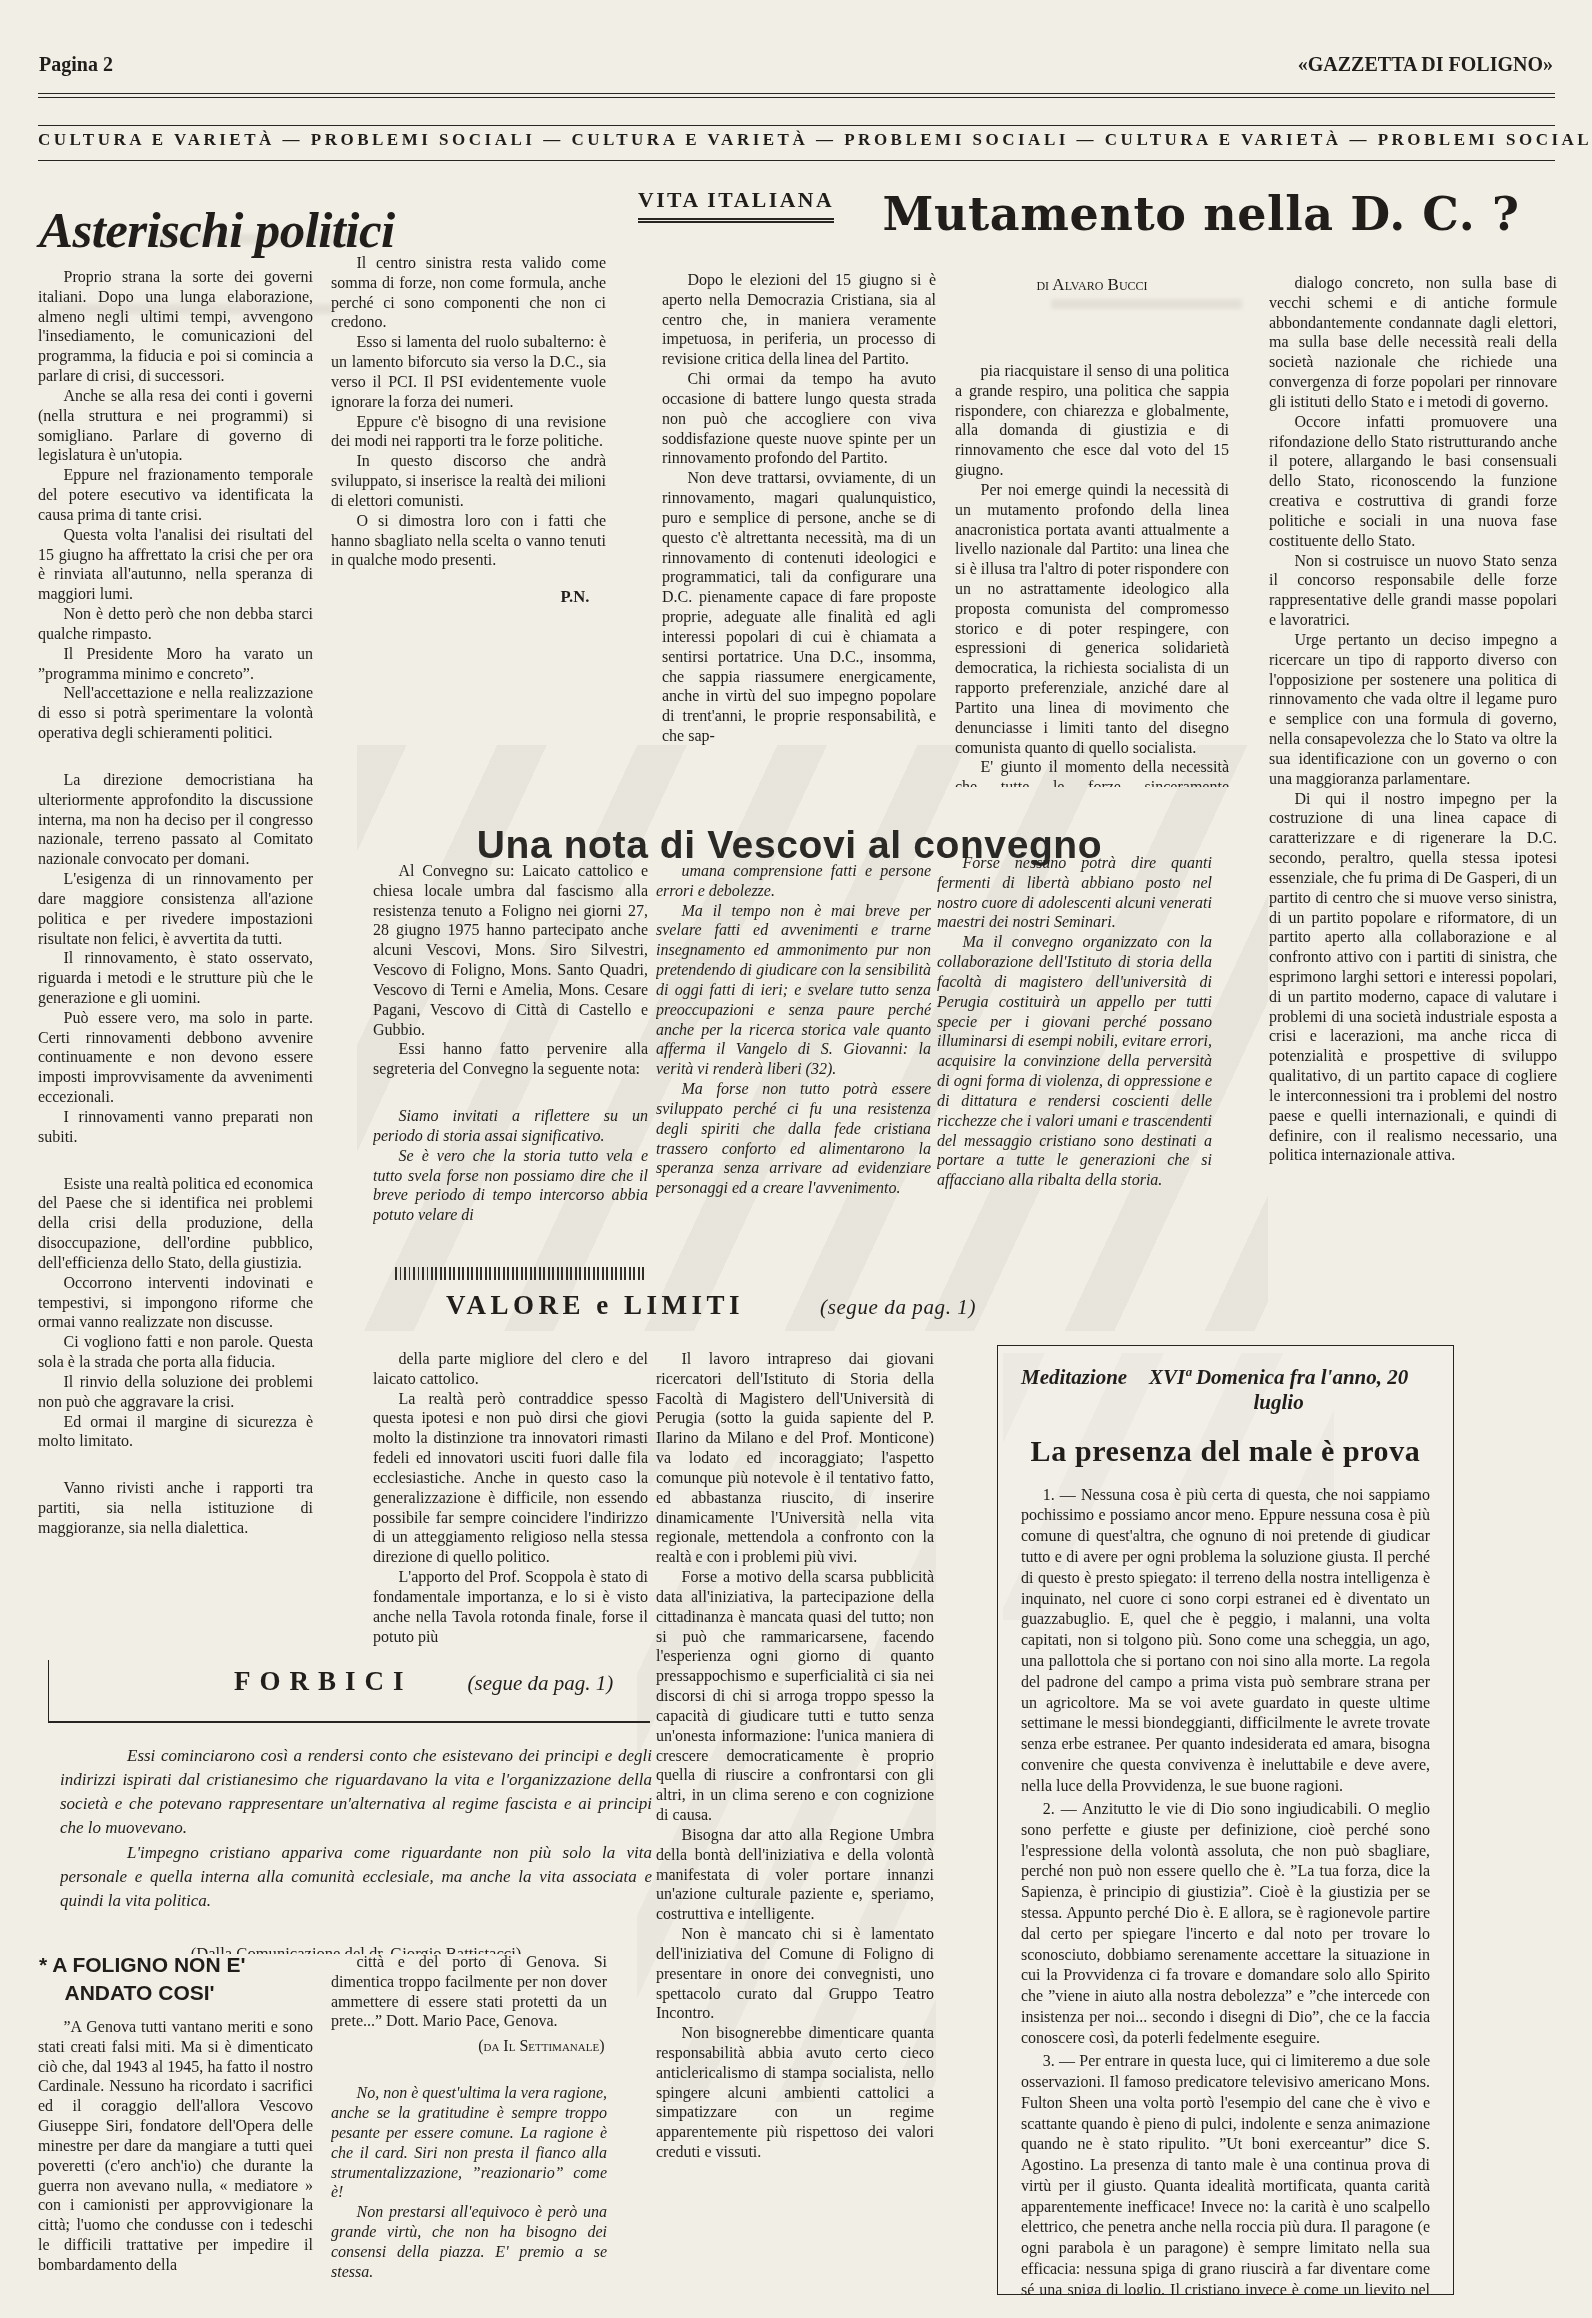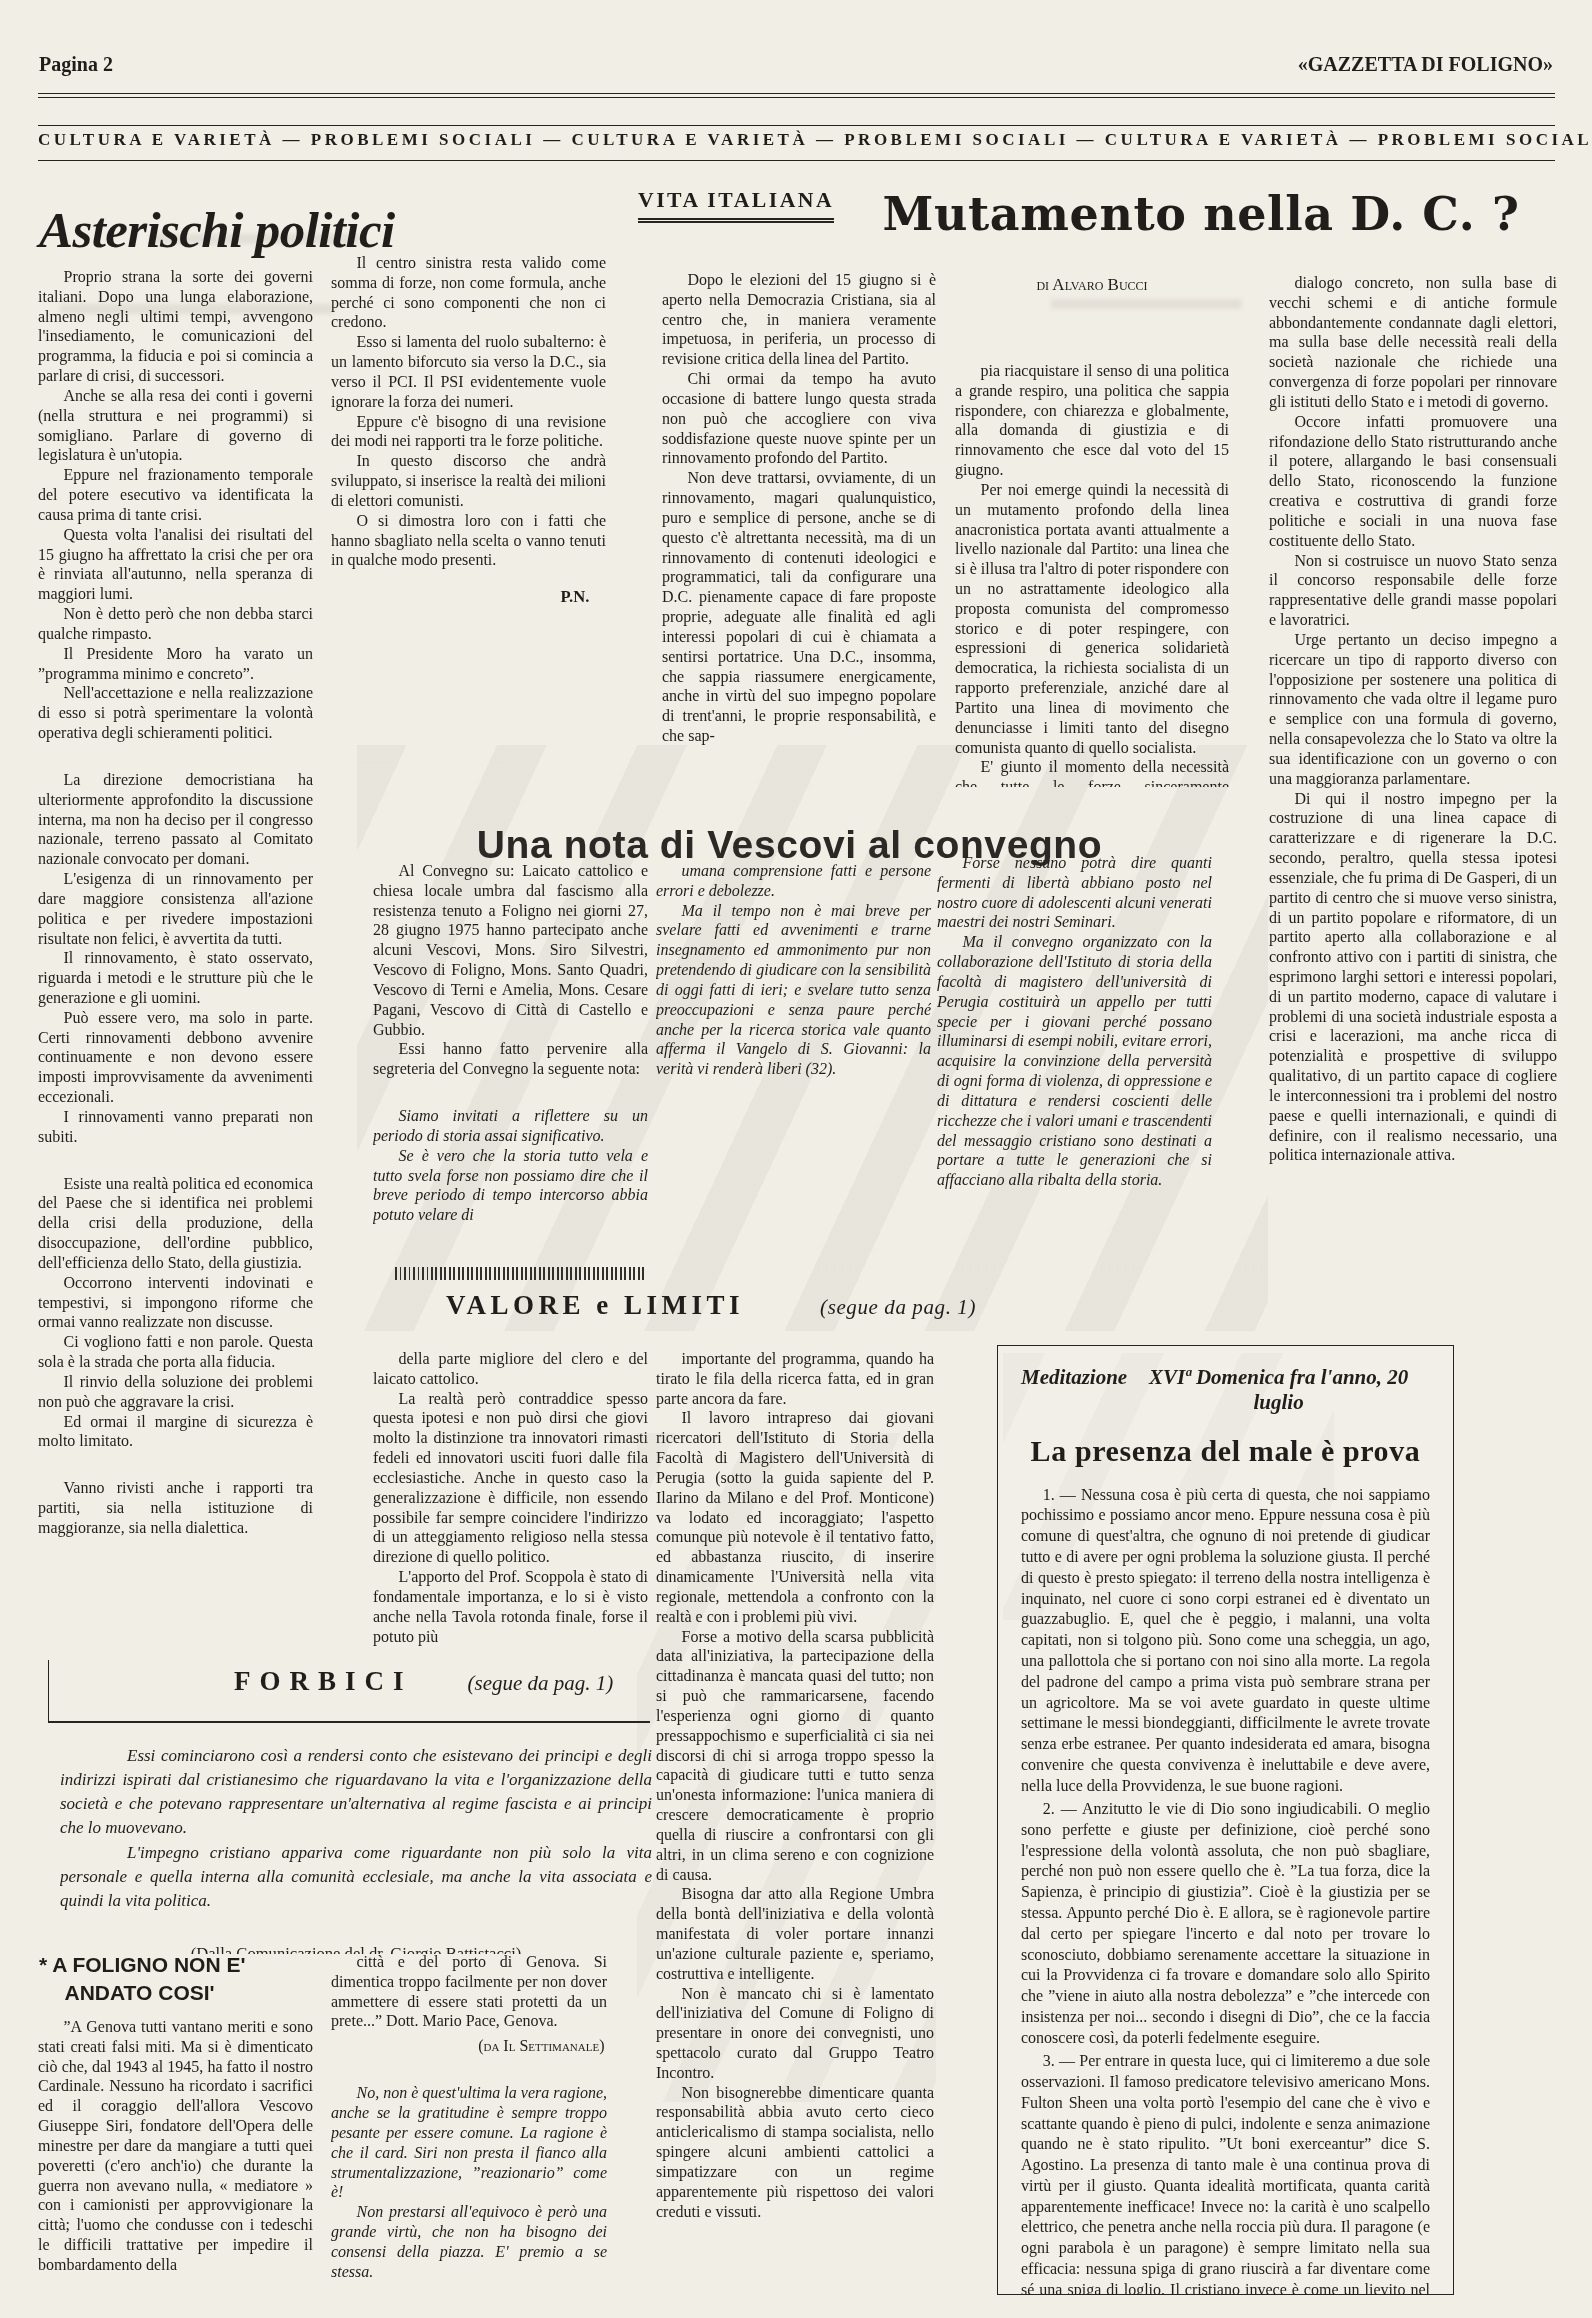--- a/index.html
+++ b/index.html
@@ -166,38 +166,38 @@
 <h2 class="vescovi-title">Una nota di Vescovi al convegno</h2>
 <div class="col" style="left:373px;top:861px;width:275px;height:401px;">
     <p class="para">Al Convegno su: Laicato cattolico e chiesa locale umbra dal fascismo alla resistenza tenuto a Foligno nei giorni 27, 28 giugno 1975 hanno partecipato anche alcuni Vescovi, Mons. Siro Silvestri, Vescovo di Foligno, Mons. Santo Quadri, Vescovo di Terni e Amelia, Mons. Cesare Pagani, Vescovo di Città di Castello e Gubbio.</p>
     <p class="para">Essi hanno fatto pervenire alla segreteria del Convegno la seguente nota:</p>
     <p class="para i gap">Siamo invitati a riflettere su un periodo di storia assai significativo.</p>
     <p class="para i">Se è vero che la storia tutto vela e tutto svela forse non possiamo dire che il breve periodo di tempo intercorso abbia potuto velare di</p>
   </div>
 <div class="col" style="left:656px;top:861px;width:275px;height:415px;">
     <p class="para i">umana comprensione fatti e persone errori e debolezze.</p>
     <p class="para i">Ma il tempo non è mai breve per svelare fatti ed avvenimenti e trarne insegnamento ed ammonimento pur non pretendendo di giudicare con la sensibilità di oggi fatti di ieri; e svelare tutto senza preoccupazioni e senza paure perché anche per la ricerca storica vale quanto afferma il Vangelo di S. Giovanni: la verità vi renderà liberi (32).</p>
+    <p class="para i">Ma forse non tutto potrà essere sviluppato perché ci fu una resistenza degli spiriti che dalla fede cristiana trassero conforto ed alimentarono la speranza senza arrivare ad evidenziare personaggi ed a creare l'avvenimento.</p>
   </div>
 <div class="col" style="left:937px;top:853px;width:275px;height:428px;">
     <p class="para i">Forse nessuno potrà dire quanti fermenti di libertà abbiano posto nel nostro cuore di adolescenti alcuni venerati maestri dei nostri Seminari.</p>
     <p class="para i">Ma il convegno organizzato con la collaborazione dell'Istituto di storia della facoltà di magistero dell'università di Perugia costituirà un appello per tutti specie per i giovani perché possano illuminarsi di esempi nobili, evitare errori, acquisire la convinzione della perversità di ogni forma di violenza, di oppressione e di dittatura e rendersi coscienti delle ricchezze che i valori umani e trascendenti del messaggio cristiano sono destinati a portare a tutte le generazioni che si affacciano alla ribalta della storia.</p>
   </div>
 
 <div class="abs" style="left:395px;top:1267px;width:252px;height:12.7px;background:repeating-linear-gradient(90deg,#33302c 0 1.9px,rgba(0,0,0,0) 1.9px 4.5px);"></div>
 
 <div class="sect-head" style="left:446px;top:1290px;">
   <span class="slab">VALORE e LIMITI</span><span class="cont">(segue da pag. 1)</span>
 </div>
 <div class="col" style="left:373px;top:1349px;width:275px;height:311px;">
     <p class="para">della parte migliore del clero e del laicato cattolico.</p>
     <p class="para">La realtà però contraddice spesso questa ipotesi e non può dirsi che giovi molto la distinzione tra innovatori rimasti fedeli ed innovatori usciti fuori dalle fila ecclesiastiche. Anche in questo caso la generalizzazione è difficile, non essendo possibile far sempre coincidere l'indirizzo di un atteggiamento religioso nella stessa direzione di quello politico.</p>
     <p class="para">L'apporto del Prof. Scoppola è stato di fondamentale importanza, e lo si è visto anche nella Tavola rotonda finale, forse il potuto più</p>
   </div>
 <div class="col" style="left:656px;top:1349px;width:278px;height:941px;">
-    <p class="para">importante del programma, quando ha tirato le fila della ricerca fatta, ed in gran parte ancora da fare.</p>
     <p class="para">Il lavoro intrapreso dai giovani ricercatori dell'Istituto di Storia della Facoltà di Magistero dell'Università di Perugia (sotto la guida sapiente del P. Ilarino da Milano e del Prof. Monticone) va lodato ed incoraggiato; l'aspetto comunque più notevole è il tentativo fatto, ed abbastanza riuscito, di inserire dinamicamente l'Università nella vita regionale, mettendola a confronto con la realtà e con i problemi più vivi.</p>
     <p class="para">Forse a motivo della scarsa pubblicità data all'iniziativa, la partecipazione della cittadinanza è mancata quasi del tutto; non si può che rammaricarsene, facendo l'esperienza ogni giorno di quanto pressappochismo e superficialità ci sia nei discorsi di chi si arroga troppo spesso la capacità di giudicare tutti e tutto senza un'onesta informazione: l'unica maniera di crescere democraticamente è proprio quella di riuscire a confrontarsi con gli altri, in un clima sereno e con cognizione di causa.</p>
     <p class="para">Bisogna dar atto alla Regione Umbra della bontà dell'iniziativa e della volontà manifestata di voler portare innanzi un'azione culturale paziente e, speriamo, costruttiva e intelligente.</p>
     <p class="para">Non è mancato chi si è lamentato dell'iniziativa del Comune di Foligno di presentare in onore dei convegnisti, uno spettacolo curato dal Gruppo Teatro Incontro.</p>
     <p class="para">Non bisognerebbe dimenticare quanta responsabilità abbia avuto certo cieco anticlericalismo di stampa socialista, nello spingere alcuni ambienti cattolici a simpatizzare con un regime apparentemente più rispettoso dei valori creduti e vissuti.</p>
   </div>
 
 <div class="forbici-frame"></div>
 <div class="forbici-head">
   <span class="slab">FORBICI</span><span class="cont">(segue da pag. 1)</span>

